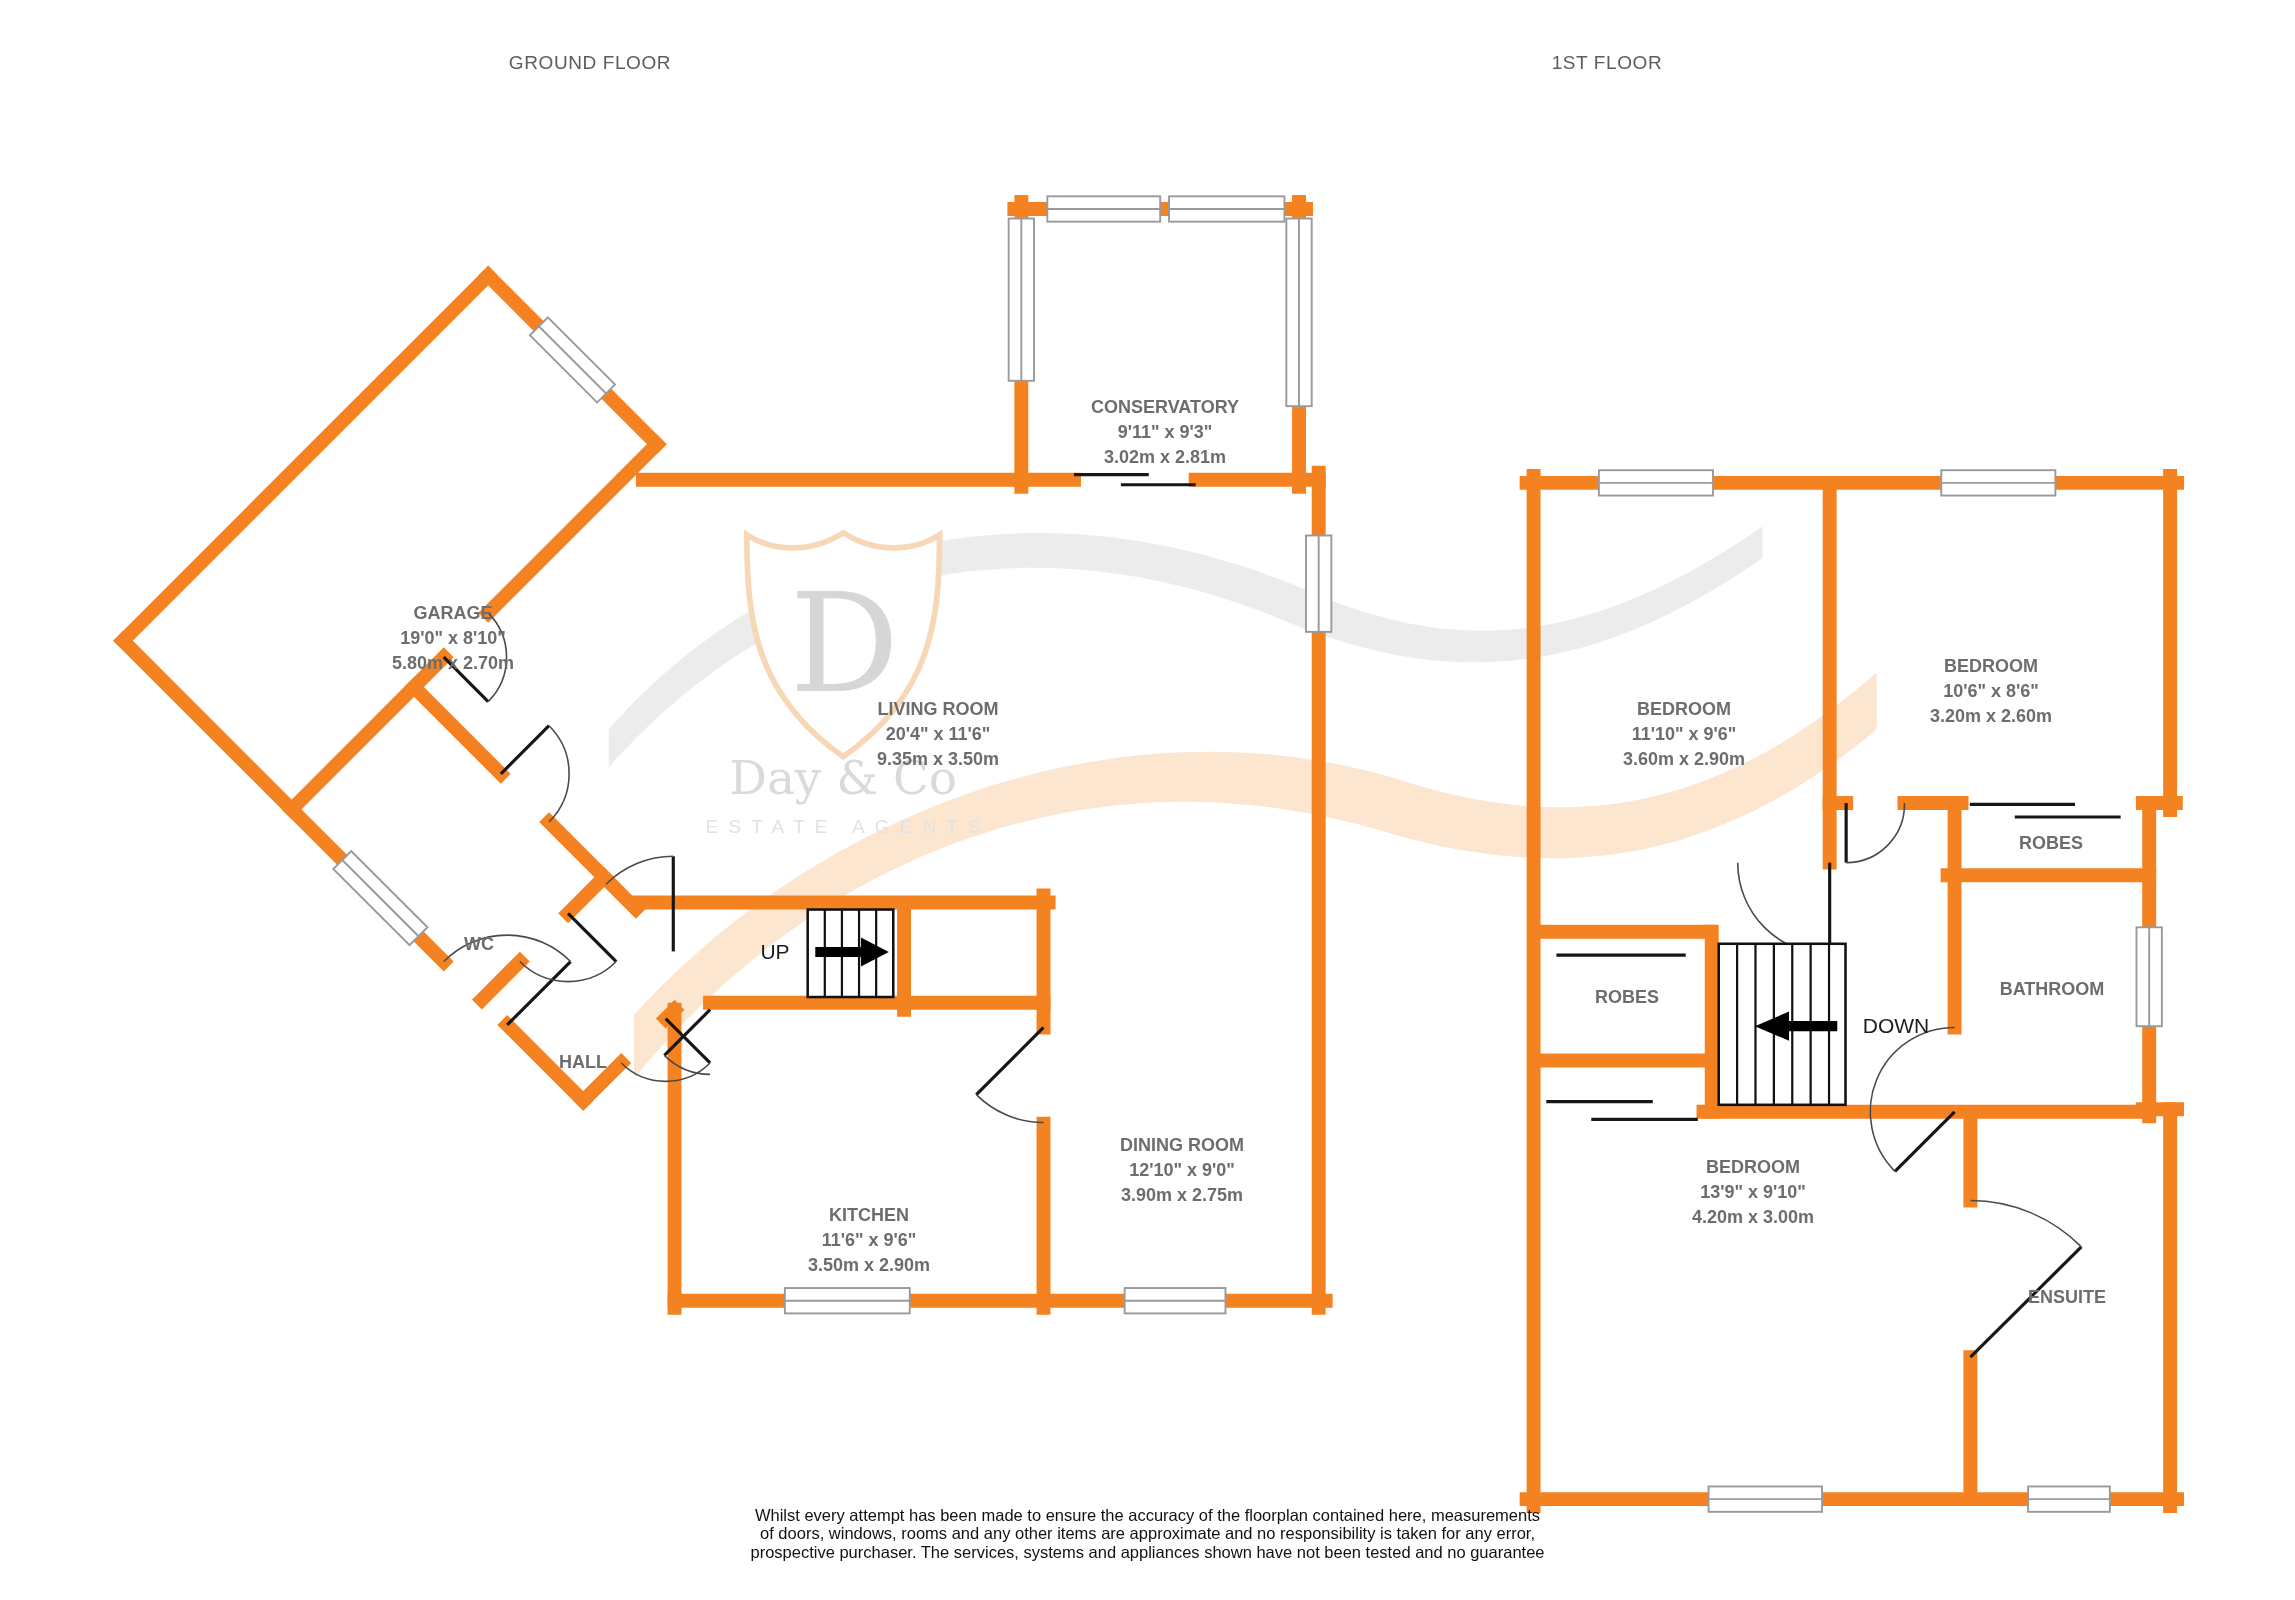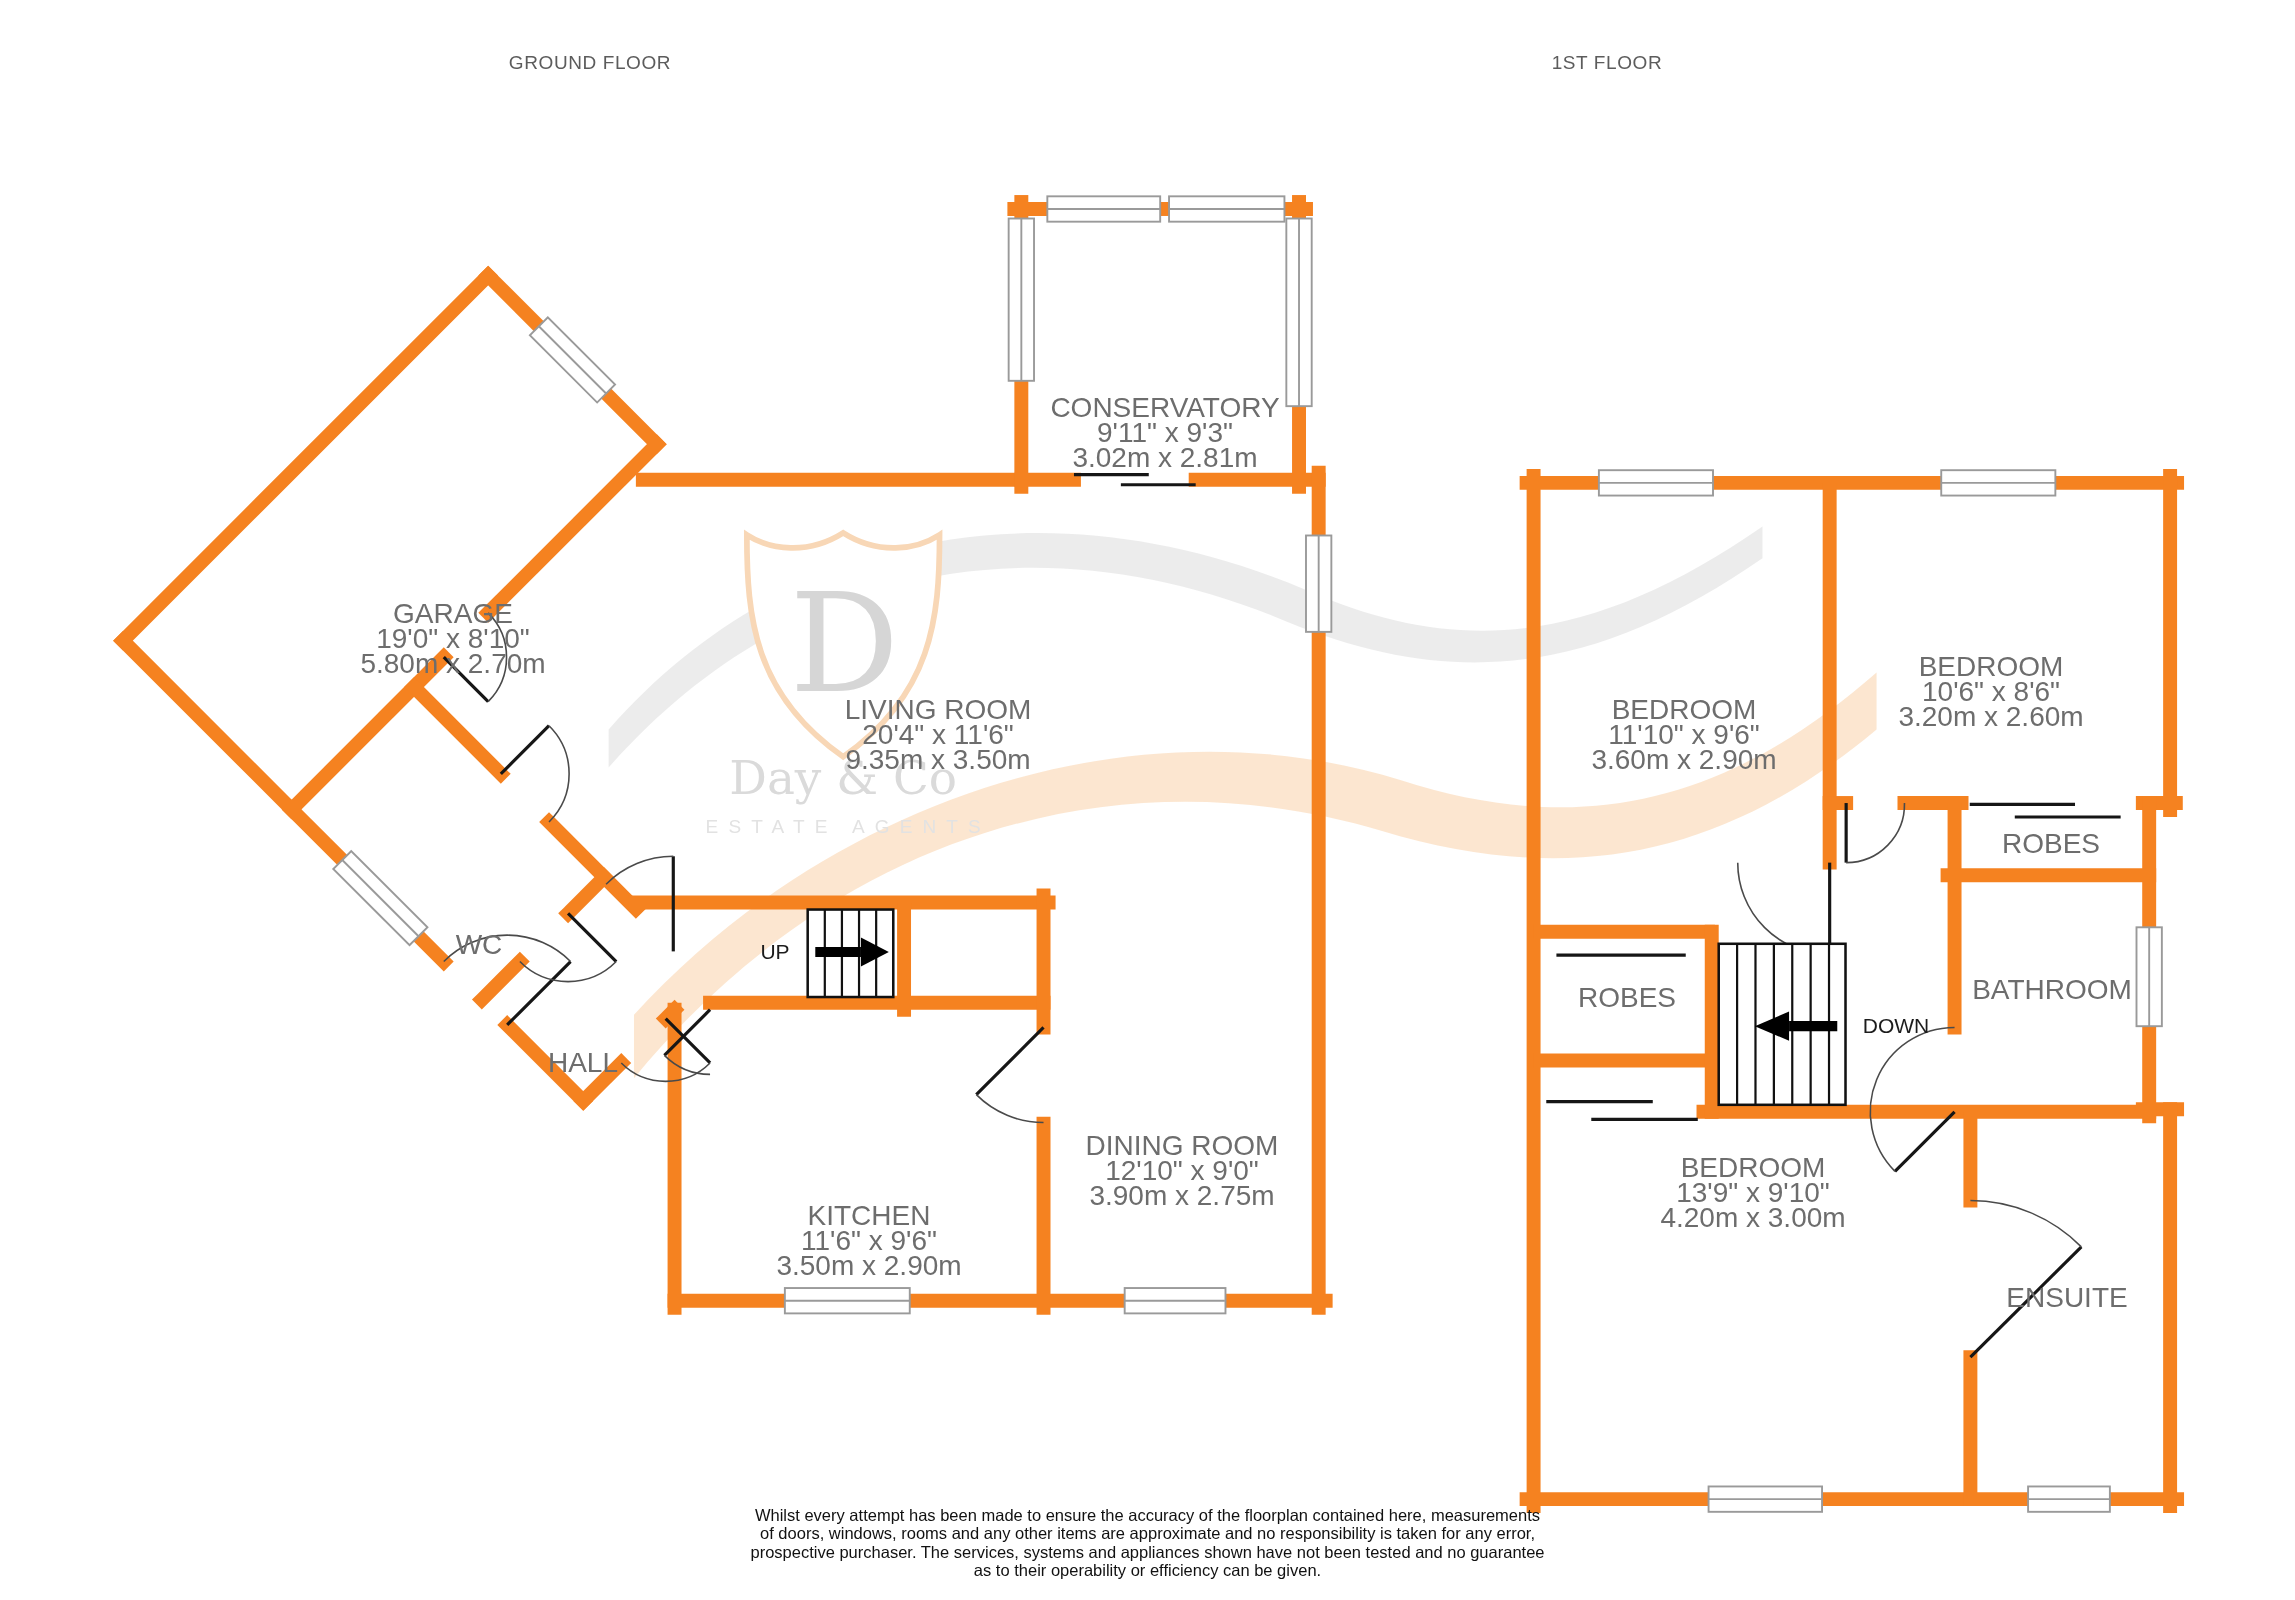--- a/index.html
+++ b/index.html
@@ -2,21 +2,21 @@
 <html style="font-size:10px"><head>
 <meta charset="utf-8">
 <style>
   html,body{margin:0;padding:0;background:#ffffff;}
   #plan{position:relative;width:2295px;height:1601px;background:#ffffff;overflow:hidden;
         font-family:"Liberation Sans", sans-serif;}
   #plan svg{position:absolute;left:0;top:0;}
   .floor-title{position:absolute;transform:translate(-50%,-50%);color:#5c5c5c;
         font-size:19px;letter-spacing:0.6px;white-space:nowrap;}
   .room-label{position:absolute;transform:translate(-50%,-50%);text-align:center;
-        color:#6d6d6d;font-weight:normal;font-size:28px;line-height:25px;white-space:nowrap;}
+        color:#6d6d6d;font-weight:bold;font-size:18px;line-height:25px;white-space:nowrap;}
   .stair-label{position:absolute;transform:translate(-50%,-50%);color:#1c1c1c;
         font-size:21px;white-space:nowrap;}
   #footer{position:absolute;left:0;right:0;top:1490px;text-align:center;color:#111111;
         font-size:16.5px;line-height:18.4px;margin-top:16px;}
 </style>
 </head>
 <body>
 
 <div id="plan">
 
@@ -340,17 +340,16 @@
   </div>
 
   <div class="room-label" style="left:2067px;top:1297px">
     <div>ENSUITE</div>
   </div>
 
   <div id="footer">
     <div>Whilst every attempt has been made to ensure the accuracy of the floorplan contained here, measurements</div>
     <div>of doors, windows, rooms and any other items are approximate and no responsibility is taken for any error,</div>
     <div>prospective purchaser. The services, systems and appliances shown have not been tested and no guarantee</div>
-    <div>as to their operability or efficiency can be given.</div>
   </div>
 
 </div>
 
 
 </body></html>

